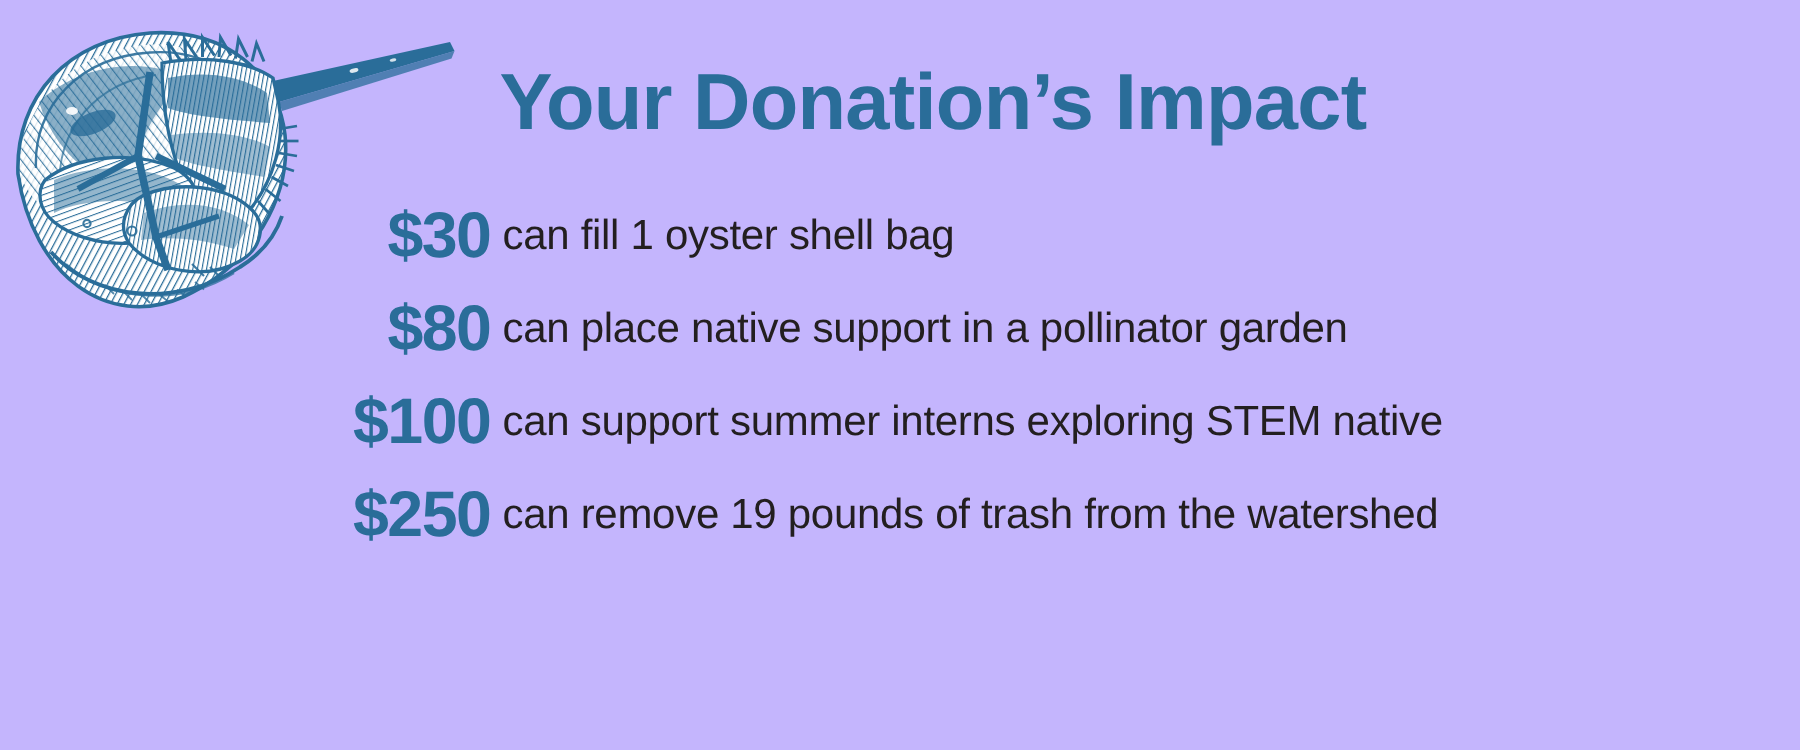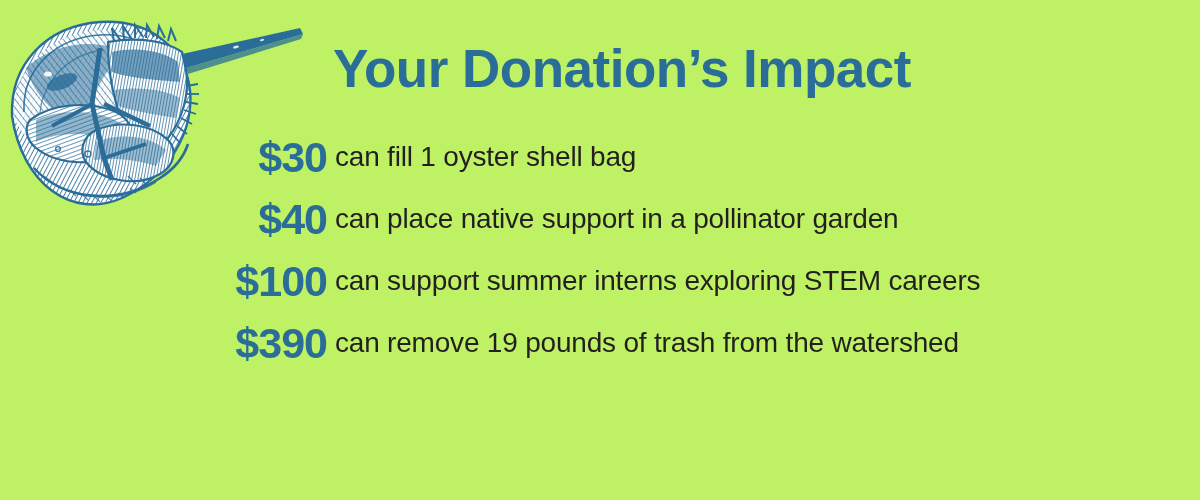--- a/index.html
+++ b/index.html
@@ -8,21 +8,21 @@
     padding: 0;
     background: #ffffff;
   }
   body {
     font-family: "Liberation Sans", sans-serif;
   }
   #canvas {
     position: relative;
     width: 1200px;
     height: 500px;
-    background: #bef264;
+    background: #c4b5fd;
     overflow: hidden;
   }
 
   
   #crab-illustration {
     position: absolute;
     left: 0px;
     top: 8px;
     width: 310px;
     height: 210px;
@@ -216,29 +216,29 @@
   <div id="page-title">Your Donation’s Impact</div>
 
   <div id="impact-list">
 
     <div class="impact-row">
       <div class="impact-amount">$30</div>
       <div class="impact-desc">can fill 1 oyster shell bag</div>
     </div>
 
     <div class="impact-row">
-      <div class="impact-amount">$40</div>
+      <div class="impact-amount">$80</div>
       <div class="impact-desc">can place native support in a pollinator garden</div>
     </div>
 
     <div class="impact-row">
       <div class="impact-amount">$100</div>
-      <div class="impact-desc">can support summer interns exploring STEM careers</div>
-    </div>
-
-    <div class="impact-row">
-      <div class="impact-amount">$390</div>
+      <div class="impact-desc">can support summer interns exploring STEM native</div>
+    </div>
+
+    <div class="impact-row">
+      <div class="impact-amount">$250</div>
       <div class="impact-desc">can remove 19 pounds of trash from the watershed</div>
     </div>
 
 
   </div>
 </div>
 
 </body></html>

